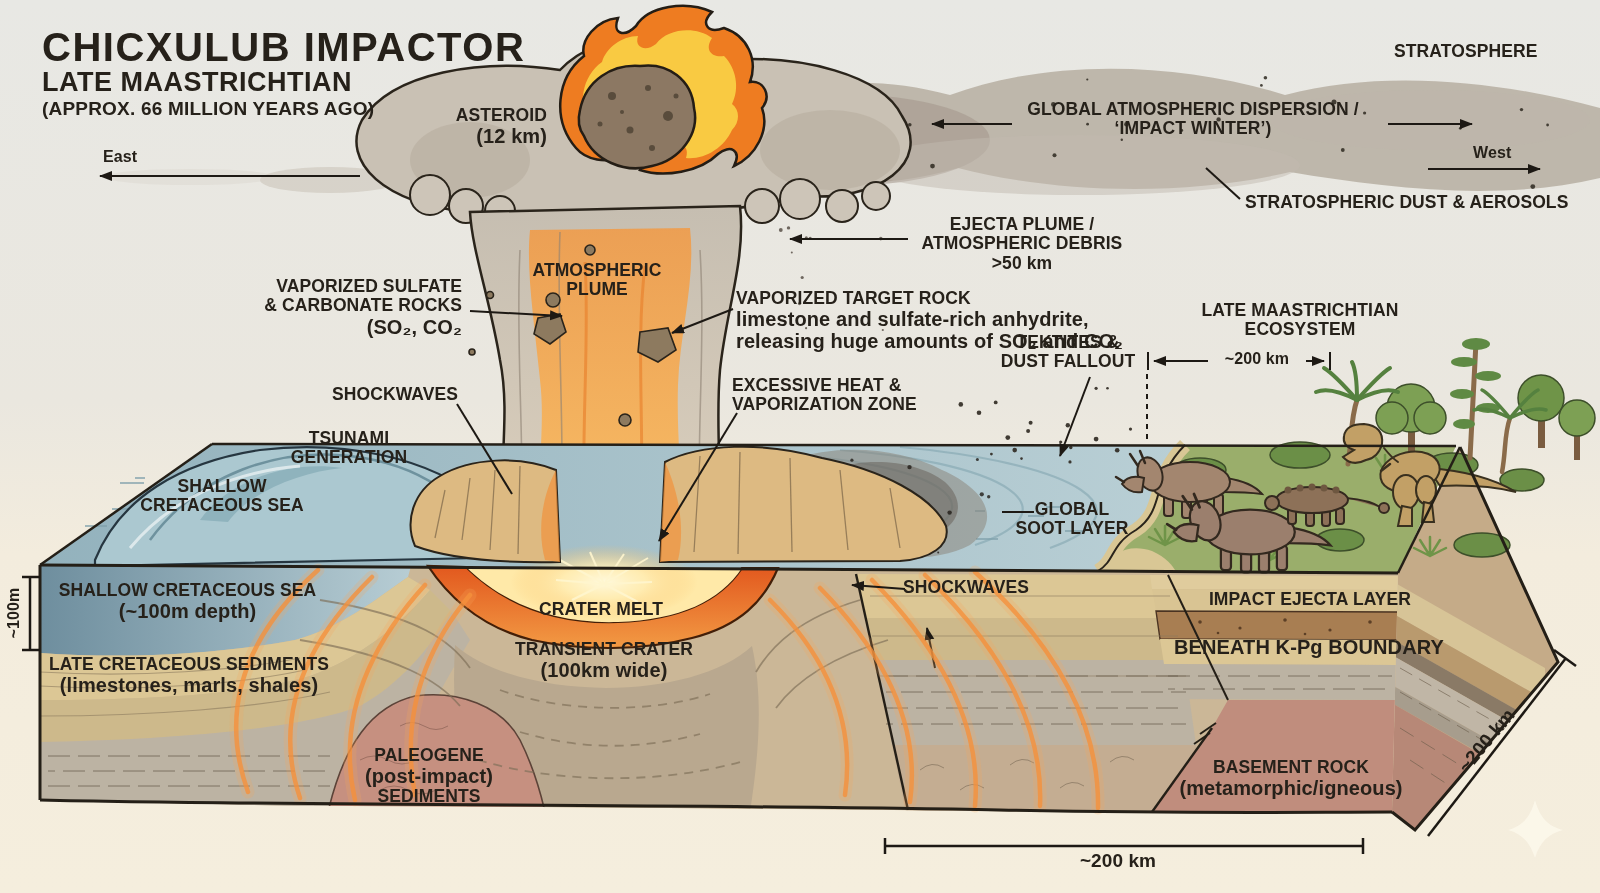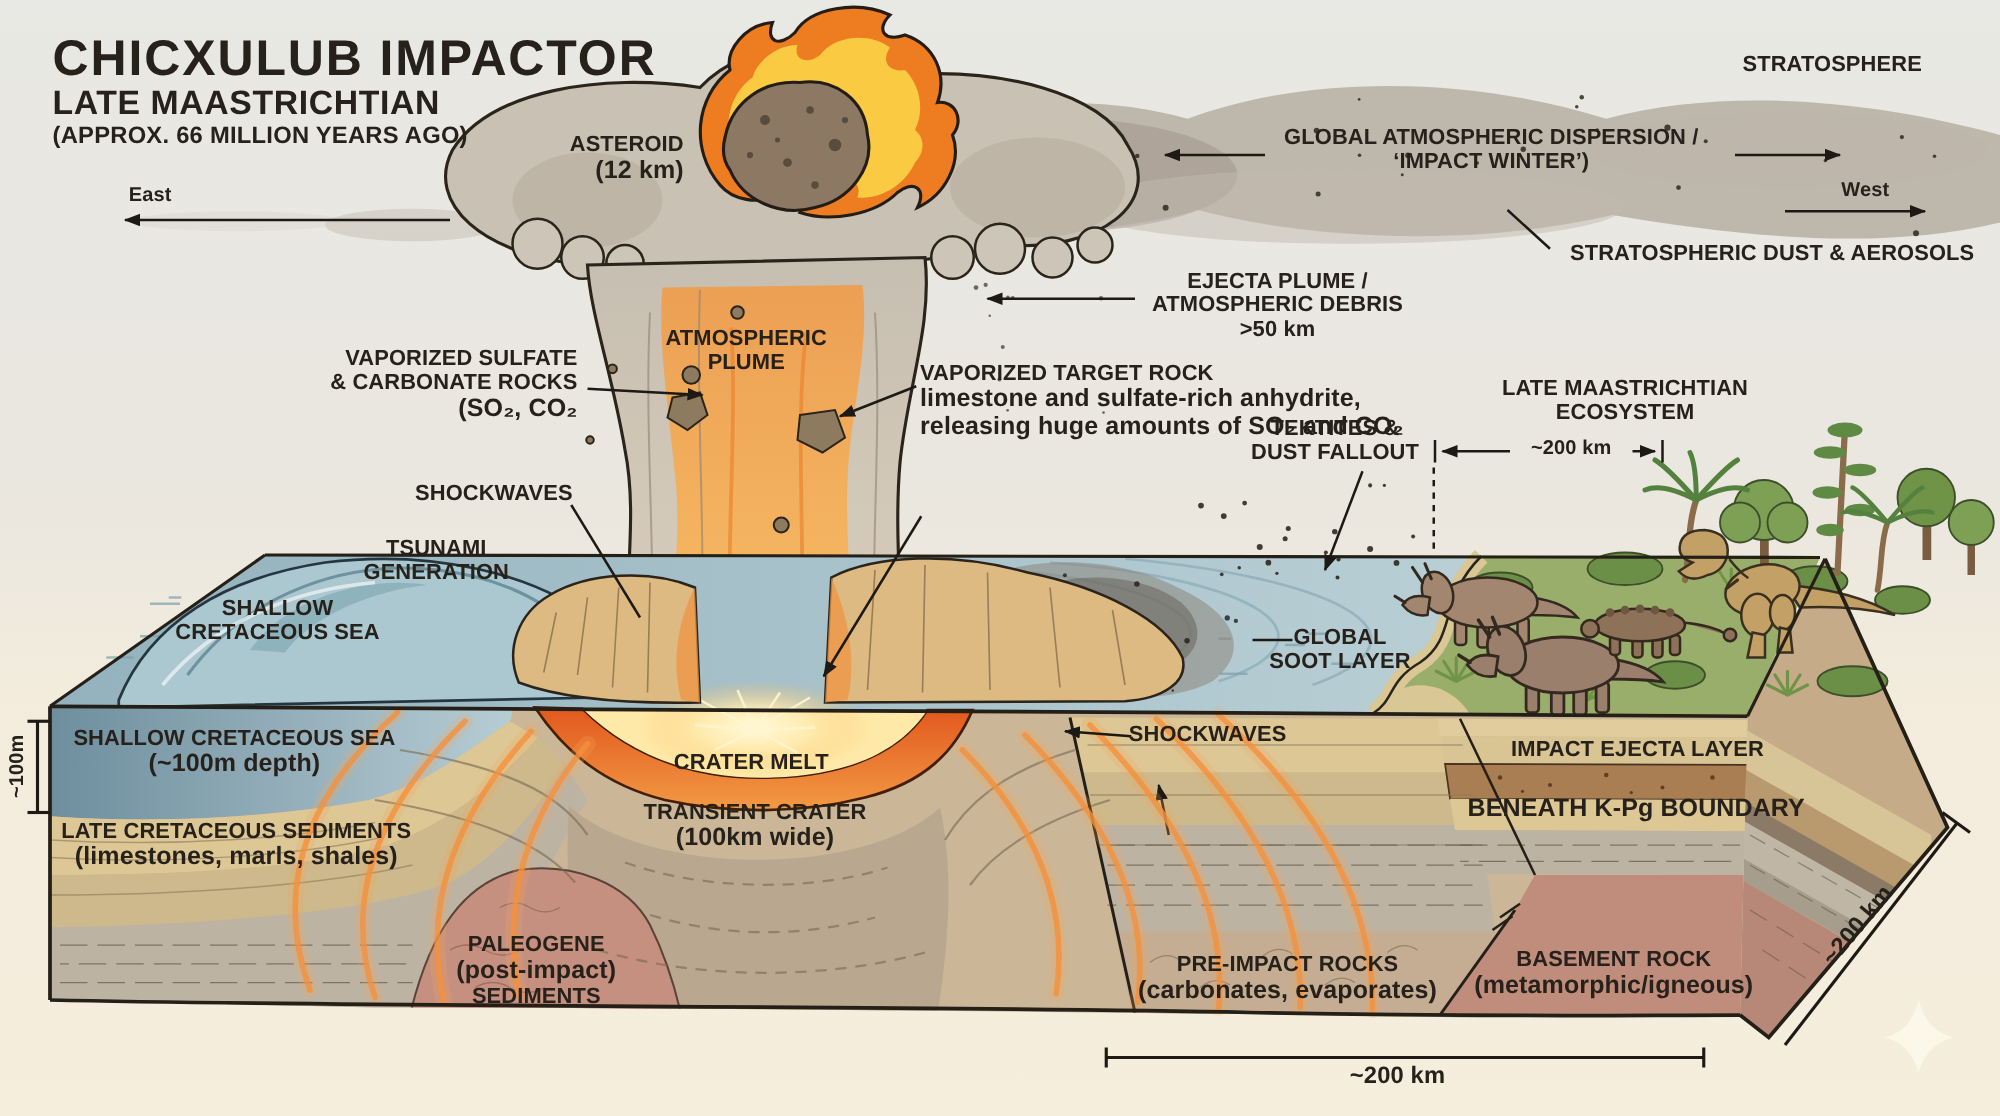--- a/index.html
+++ b/index.html
@@ -629,21 +629,21 @@
   <div class="s15">(12 km)</div>
 </div>
 
 <div class="lbl" style="left:1394px;top:42px;">STRATOSPHERE</div>
 
 <div class="lbl c" style="left:1193px;top:100px;">
   <div>GLOBAL ATMOSPHERIC DISPERSION /</div>
   <div>‘IMPACT WINTER’)</div>
 </div>
 
-<div class="lbl" style="left:1245px;top:193px;margin-left:11px;">STRATOSPHERIC DUST &amp; AEROSOLS</div>
+<div class="lbl" style="left:1245px;top:193px;">STRATOSPHERIC DUST &amp; AEROSOLS</div>
 
 <div class="lbl c" style="left:1022px;top:215px;">
   <div>EJECTA PLUME /</div>
   <div>ATMOSPHERIC DEBRIS</div>
   <div>&gt;50 km</div>
 </div>
 
 <div class="lbl c" style="left:597px;top:261px;">
   <div>ATMOSPHERIC</div>
   <div>PLUME</div>
@@ -656,20 +656,24 @@
 </div>
 
 <div class="lbl" style="left:736px;top:289px;">
   <div>VAPORIZED TARGET ROCK</div>
   <div class="s15">limestone and sulfate-rich anhydrite,</div>
   <div class="s15">releasing huge amounts of SO₂ and CO₂</div>
 </div>
 
 <div class="lbl" style="left:332px;top:385px;">SHOCKWAVES</div>
 
+<div class="lbl" style="left:732px;top:376px;">
+  <div>EXCESSIVE HEAT &amp;</div>
+  <div>VAPORIZATION ZONE</div>
+</div>
 
 <div class="lbl c" style="left:1068px;top:333px;">
   <div>TEKTITES &amp;</div>
   <div>DUST FALLOUT</div>
 </div>
 
 <div class="lbl c" style="left:1300px;top:301px;">
   <div>LATE MAASTRICHTIAN</div>
   <div>ECOSYSTEM</div>
 </div>
@@ -711,24 +715,20 @@
   <div>TRANSIENT CRATER</div>
   <div class="s15">(100km wide)</div>
 </div>
 
 <div class="lbl c" style="left:429px;top:746px;">
   <div>PALEOGENE</div>
   <div class="s15">(post-impact)</div>
   <div>SEDIMENTS</div>
 </div>
 
-<div class="lbl c" style="left:1030px;top:762px;">
-  <div>PRE-IMPACT ROCKS</div>
-  <div class="s15">(carbonates, evaporates)</div>
-</div>
 
 <div class="lbl c" style="left:1291px;top:758px;">
   <div>BASEMENT ROCK</div>
   <div class="s15">(metamorphic/igneous)</div>
 </div>
 
 <div class="lbl c" style="left:1310px;top:590px;">IMPACT EJECTA LAYER</div>
 <div class="lbl c s15" style="left:1309px;top:636px;">BENEATH K-Pg BOUNDARY</div>
 
 <div class="lbl rot50" style="left:1487px;top:741px;">~200 km</div>

